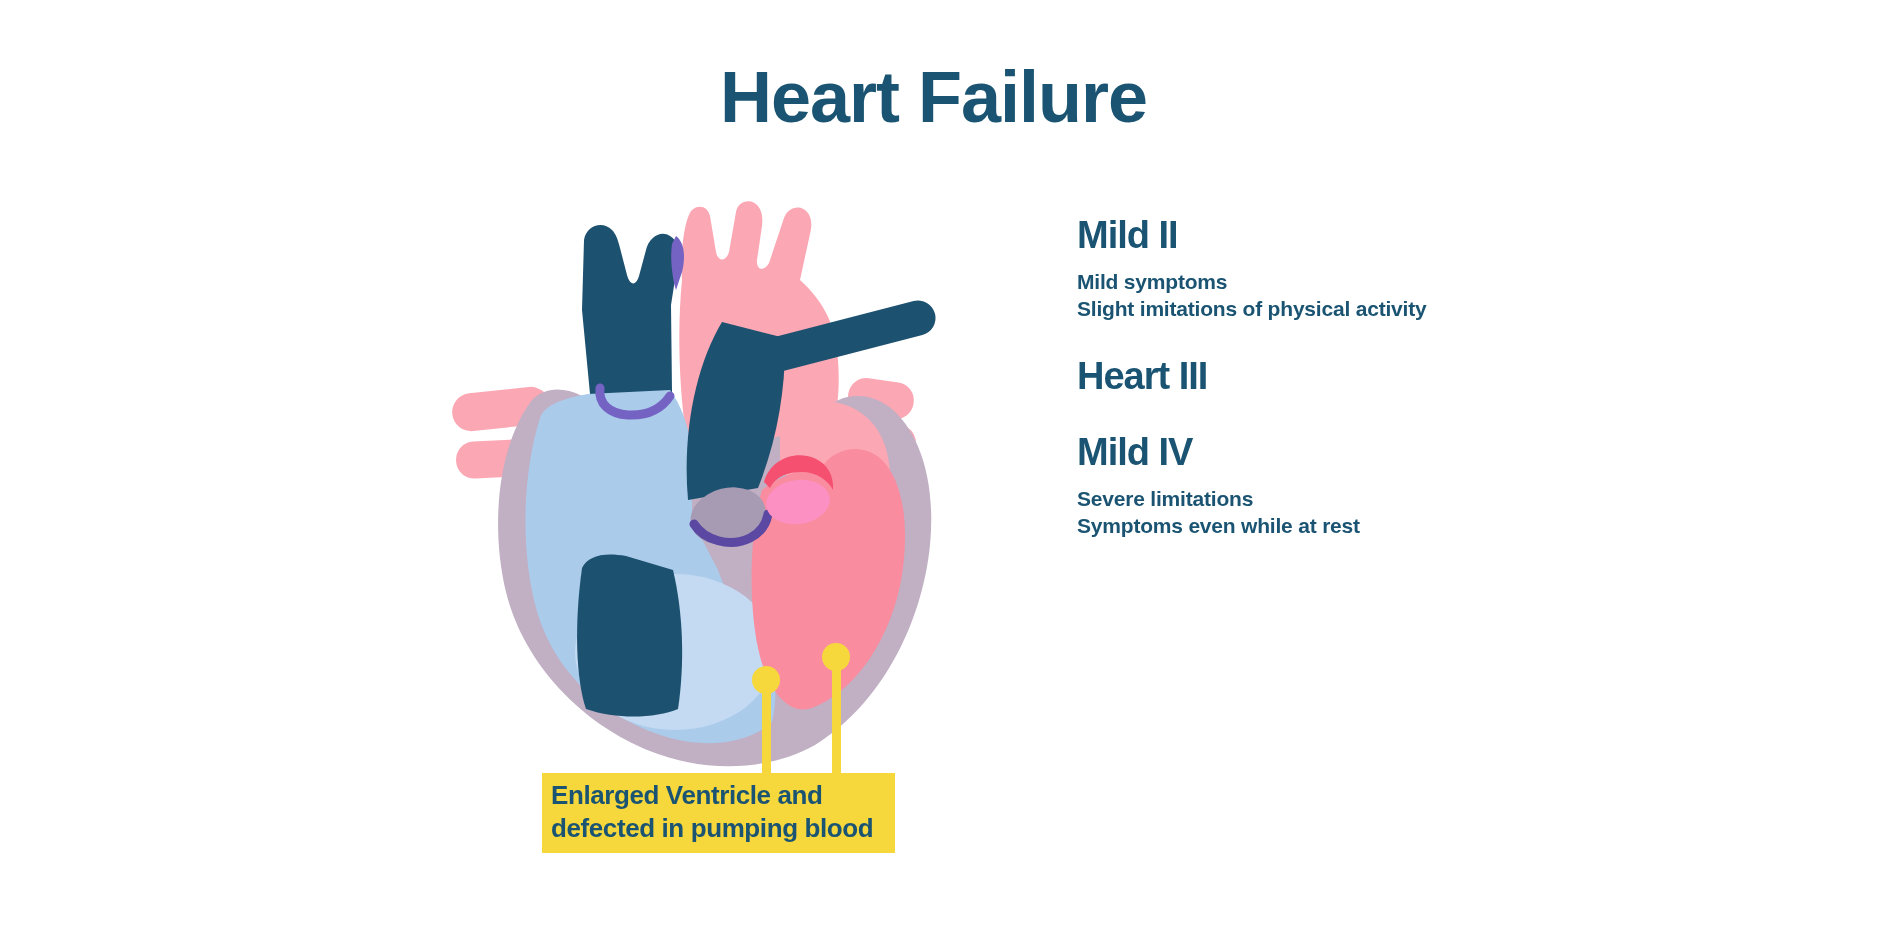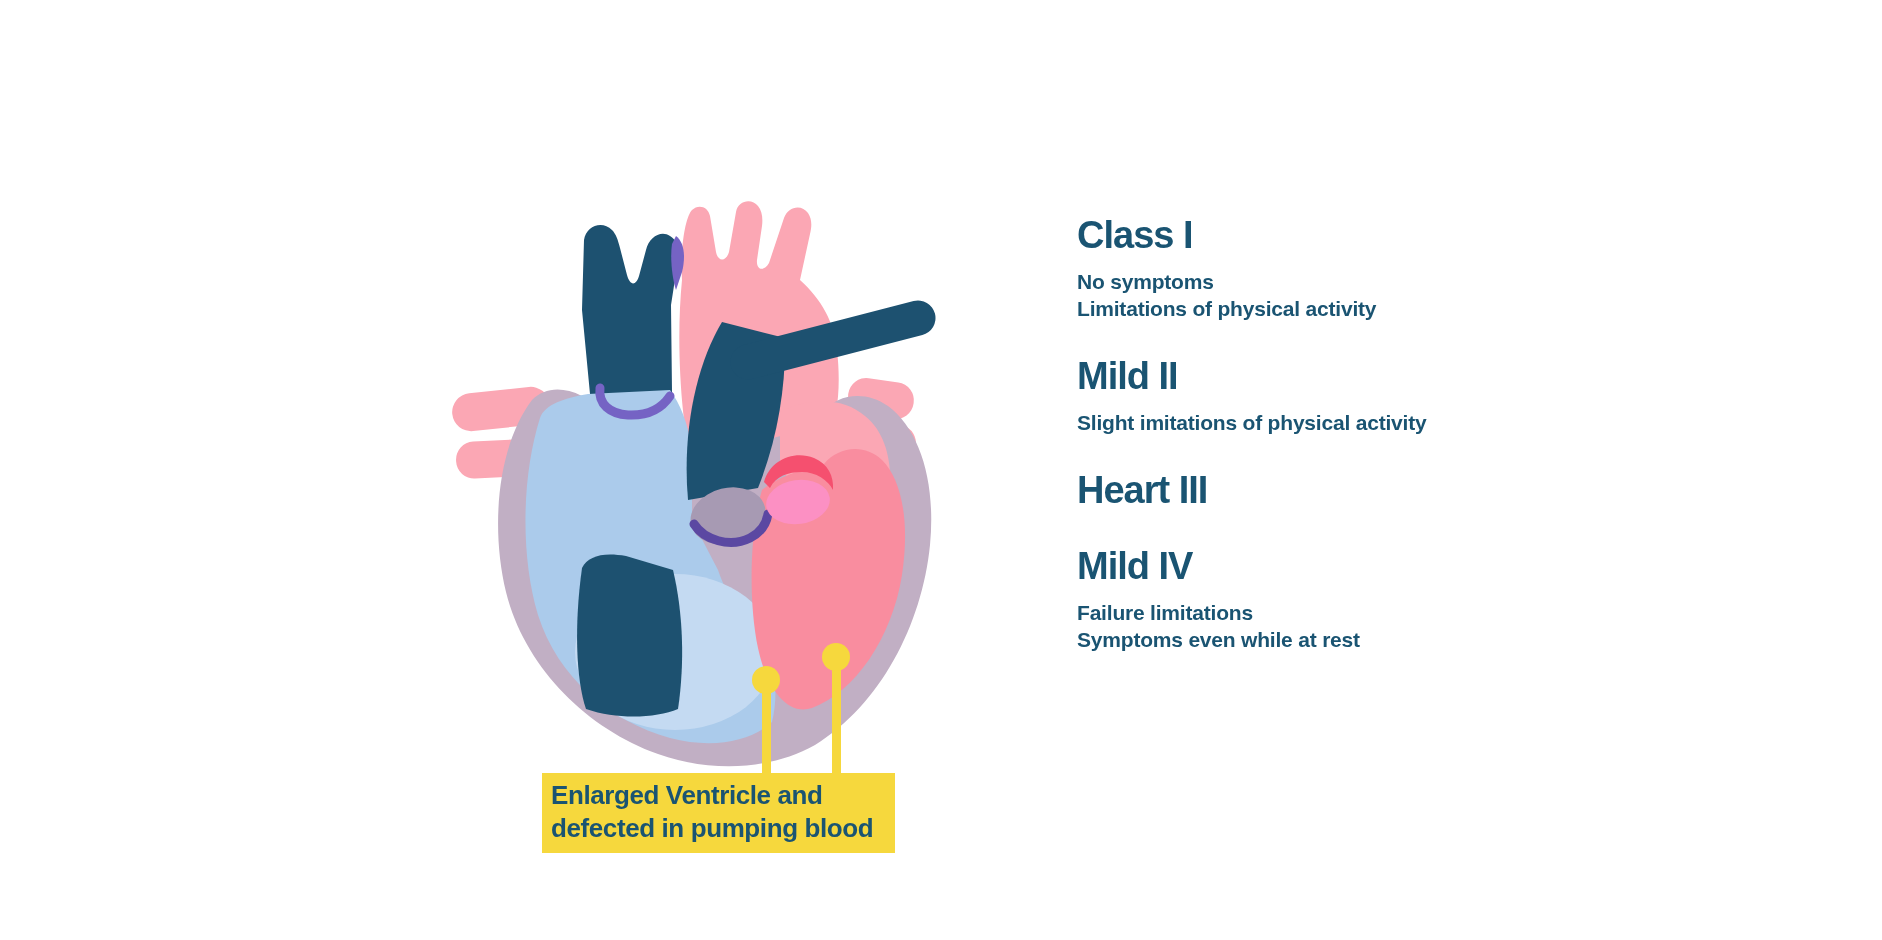--- a/index.html
+++ b/index.html
@@ -31,20 +31,21 @@
   .callout-line{
     font-size:26px;font-weight:700;letter-spacing:-0.4px;line-height:33px;
     color:#1a5472;white-space:nowrap;
   }
 </style>
 </head>
 <body>
 
 <div class="canvas">
 
+  <div class="title">Heart Failure</div>
 
   <svg class="heart-svg" viewBox="0 0 560 620" aria-hidden="true">
 
     <g>
       <rect x="12" y="230" width="98" height="38" rx="19" transform="rotate(-6 61 249)" fill="#fba7b4"></rect>
       <rect x="16" y="280" width="96" height="37" rx="18" transform="rotate(-3 64 298)" fill="#fba7b4"></rect>
     </g>
 
     <g>
       <rect x="408" y="220" width="66" height="37" rx="18" transform="rotate(8 440 238)" fill="#fba7b4"></rect>
@@ -144,35 +145,31 @@
     </g>
   </svg>
 
   <div class="callout">
     <div class="callout-line">Enlarged Ventricle and</div>
     <div class="callout-line">defected in pumping blood</div>
   </div>
 
   <div class="classes">
 
-    <div class="class-block">
-      <div class="class-heading">Class I</div>
-      <div class="class-line">No symptoms</div>
-      <div class="class-line">Limitations of physical activity</div>
-    </div>
 
     <div class="class-block">
       <div class="class-heading">Mild II</div>
+      <div class="class-line">Mild symptoms</div>
       <div class="class-line">Slight imitations of physical activity</div>
     </div>
 
     <div class="class-block">
       <div class="class-heading">Heart III</div>
     </div>
 
     <div class="class-block">
       <div class="class-heading">Mild IV</div>
-      <div class="class-line">Failure limitations</div>
+      <div class="class-line">Severe limitations</div>
       <div class="class-line">Symptoms even while at rest</div>
     </div>
 
   </div>
 </div>
 
 </body></html>

